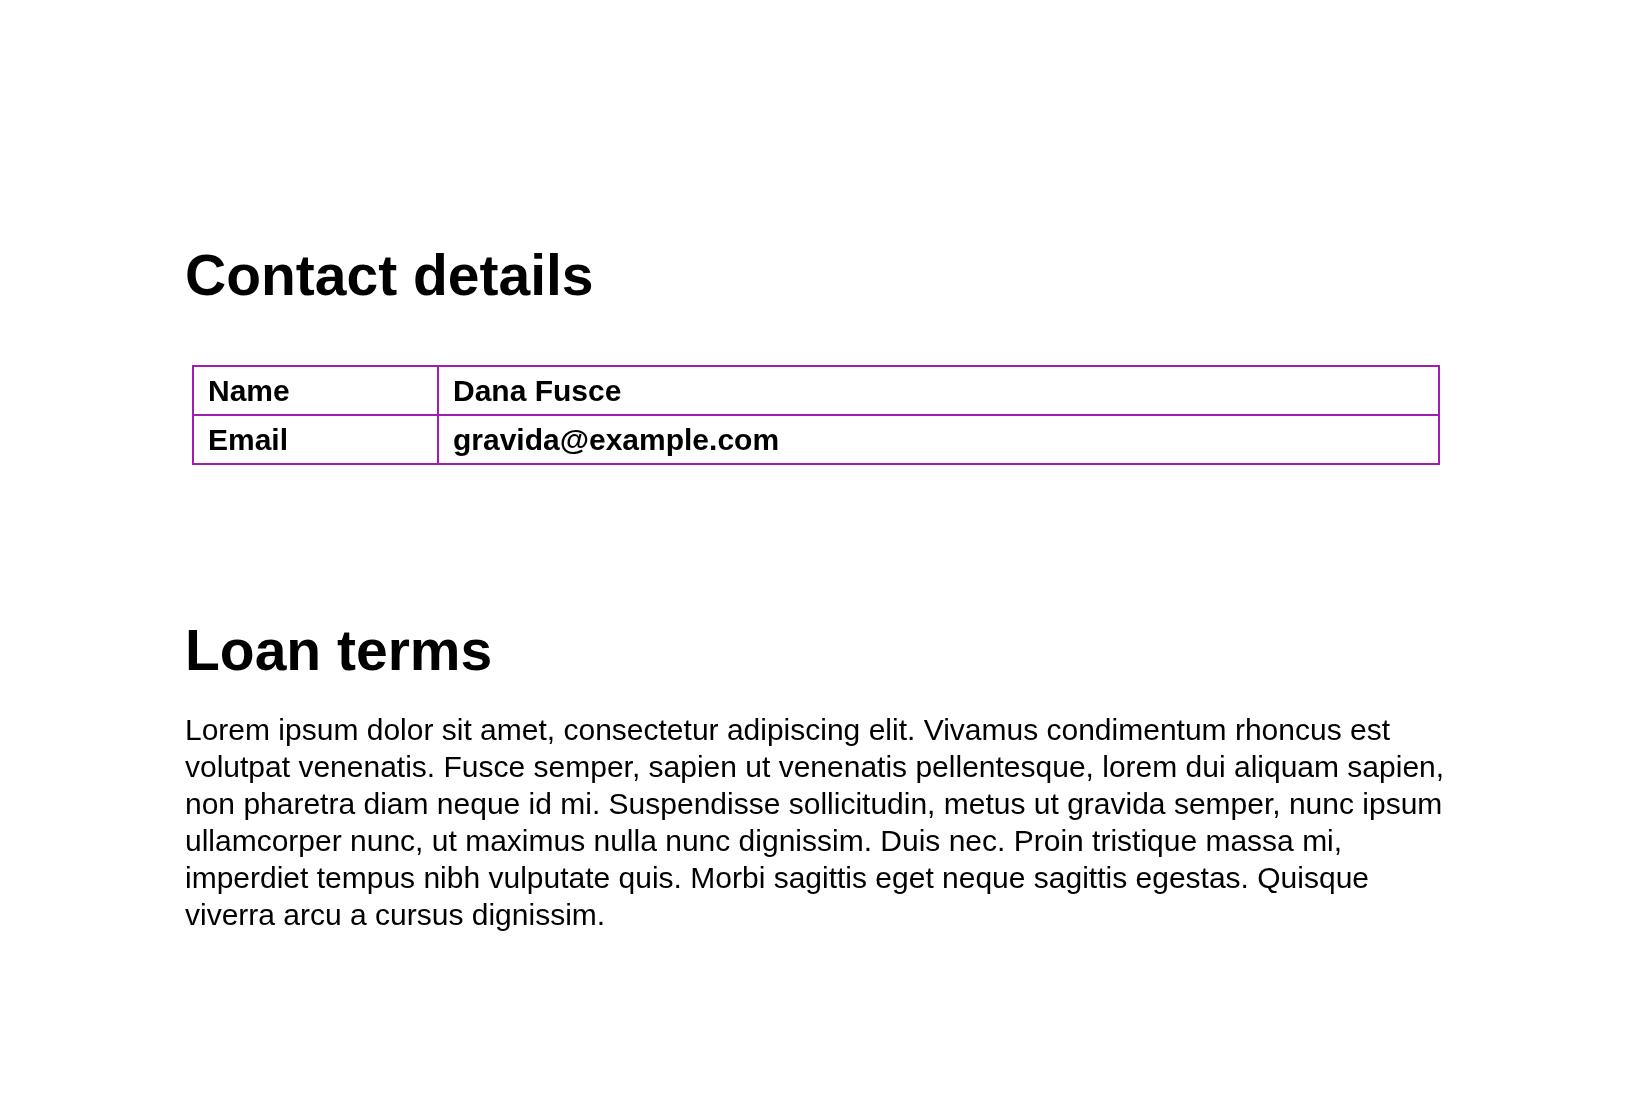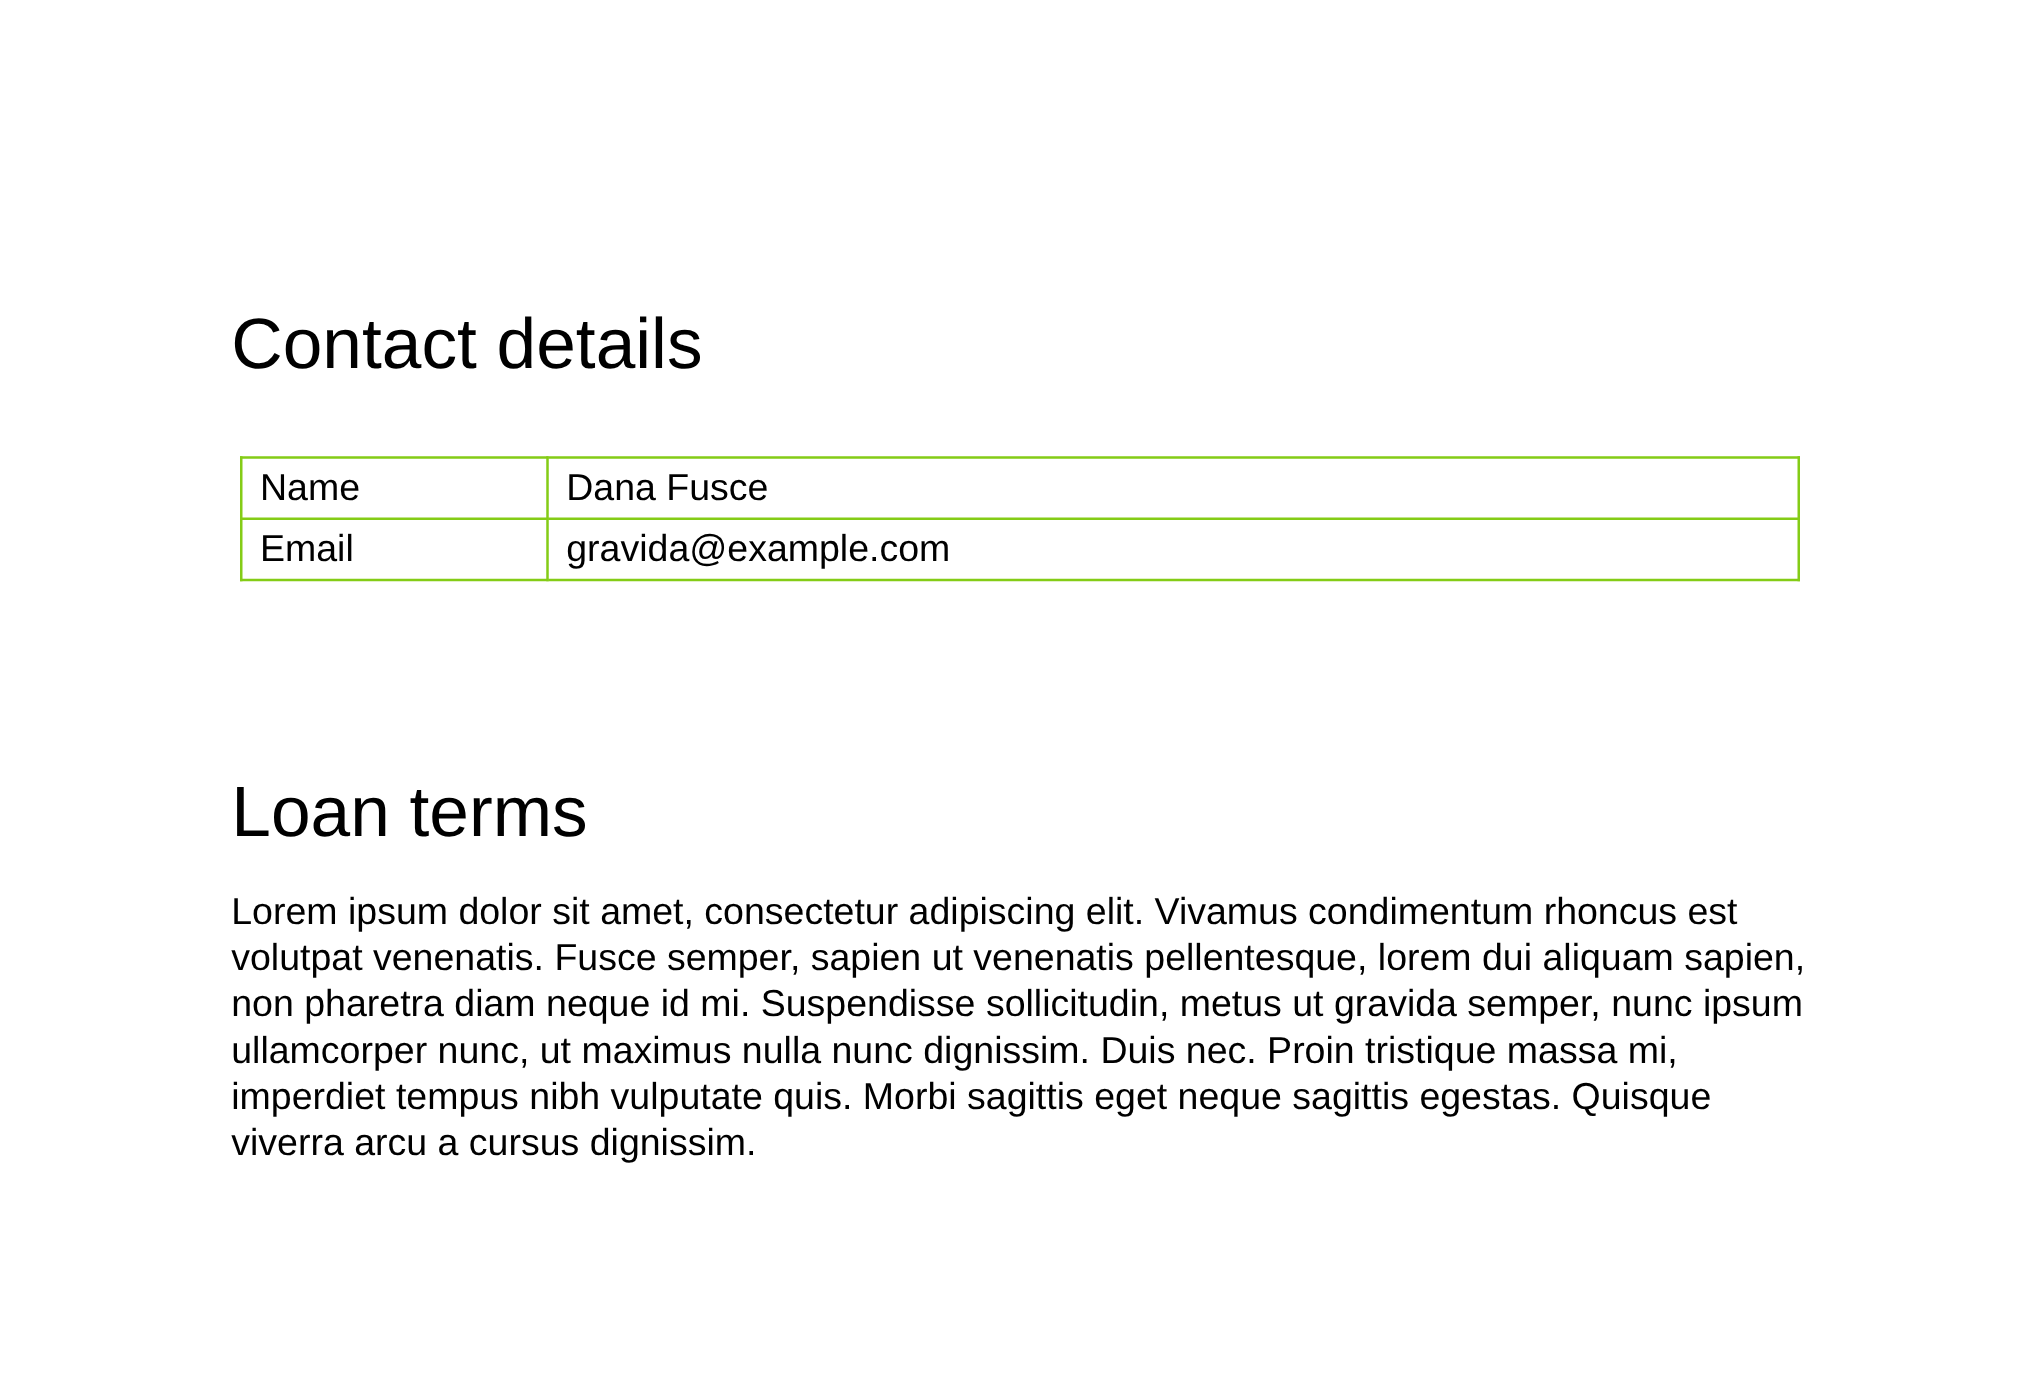--- a/index.html
+++ b/index.html
@@ -18,38 +18,39 @@
     box-sizing: border-box;
     width: 1632px;
     height: 1100px;
     padding: 242px 177px 0 185px;
     background: #ffffff;
   }
   .doc-heading {
     margin: 0;
     font-size: 57px;
     line-height: 66px;
-    font-weight: 400;
+    font-weight: 700;
     color: #000000;
     white-space: nowrap;
   }
   .contact-table {
     border-collapse: collapse;
     table-layout: fixed;
     width: 1248px;
     margin: 57px 0 0 7px;
   }
   .contact-table td {
-    border: 2px solid #84cc16;
+    border: 2px solid #a21caf;
     font-size: 30px;
     line-height: 37px;
     padding: 5px 14px;
     vertical-align: middle;
     overflow: hidden;
     white-space: nowrap;
+    font-weight: bold;
   }
   .contact-table td.label-col {
     width: 215px;
   }
   .loan-heading {
     margin: 152px 0 0 0;
   }
   .loan-body {
     margin: 28px 0 12px 0;
     font-size: 30px;

